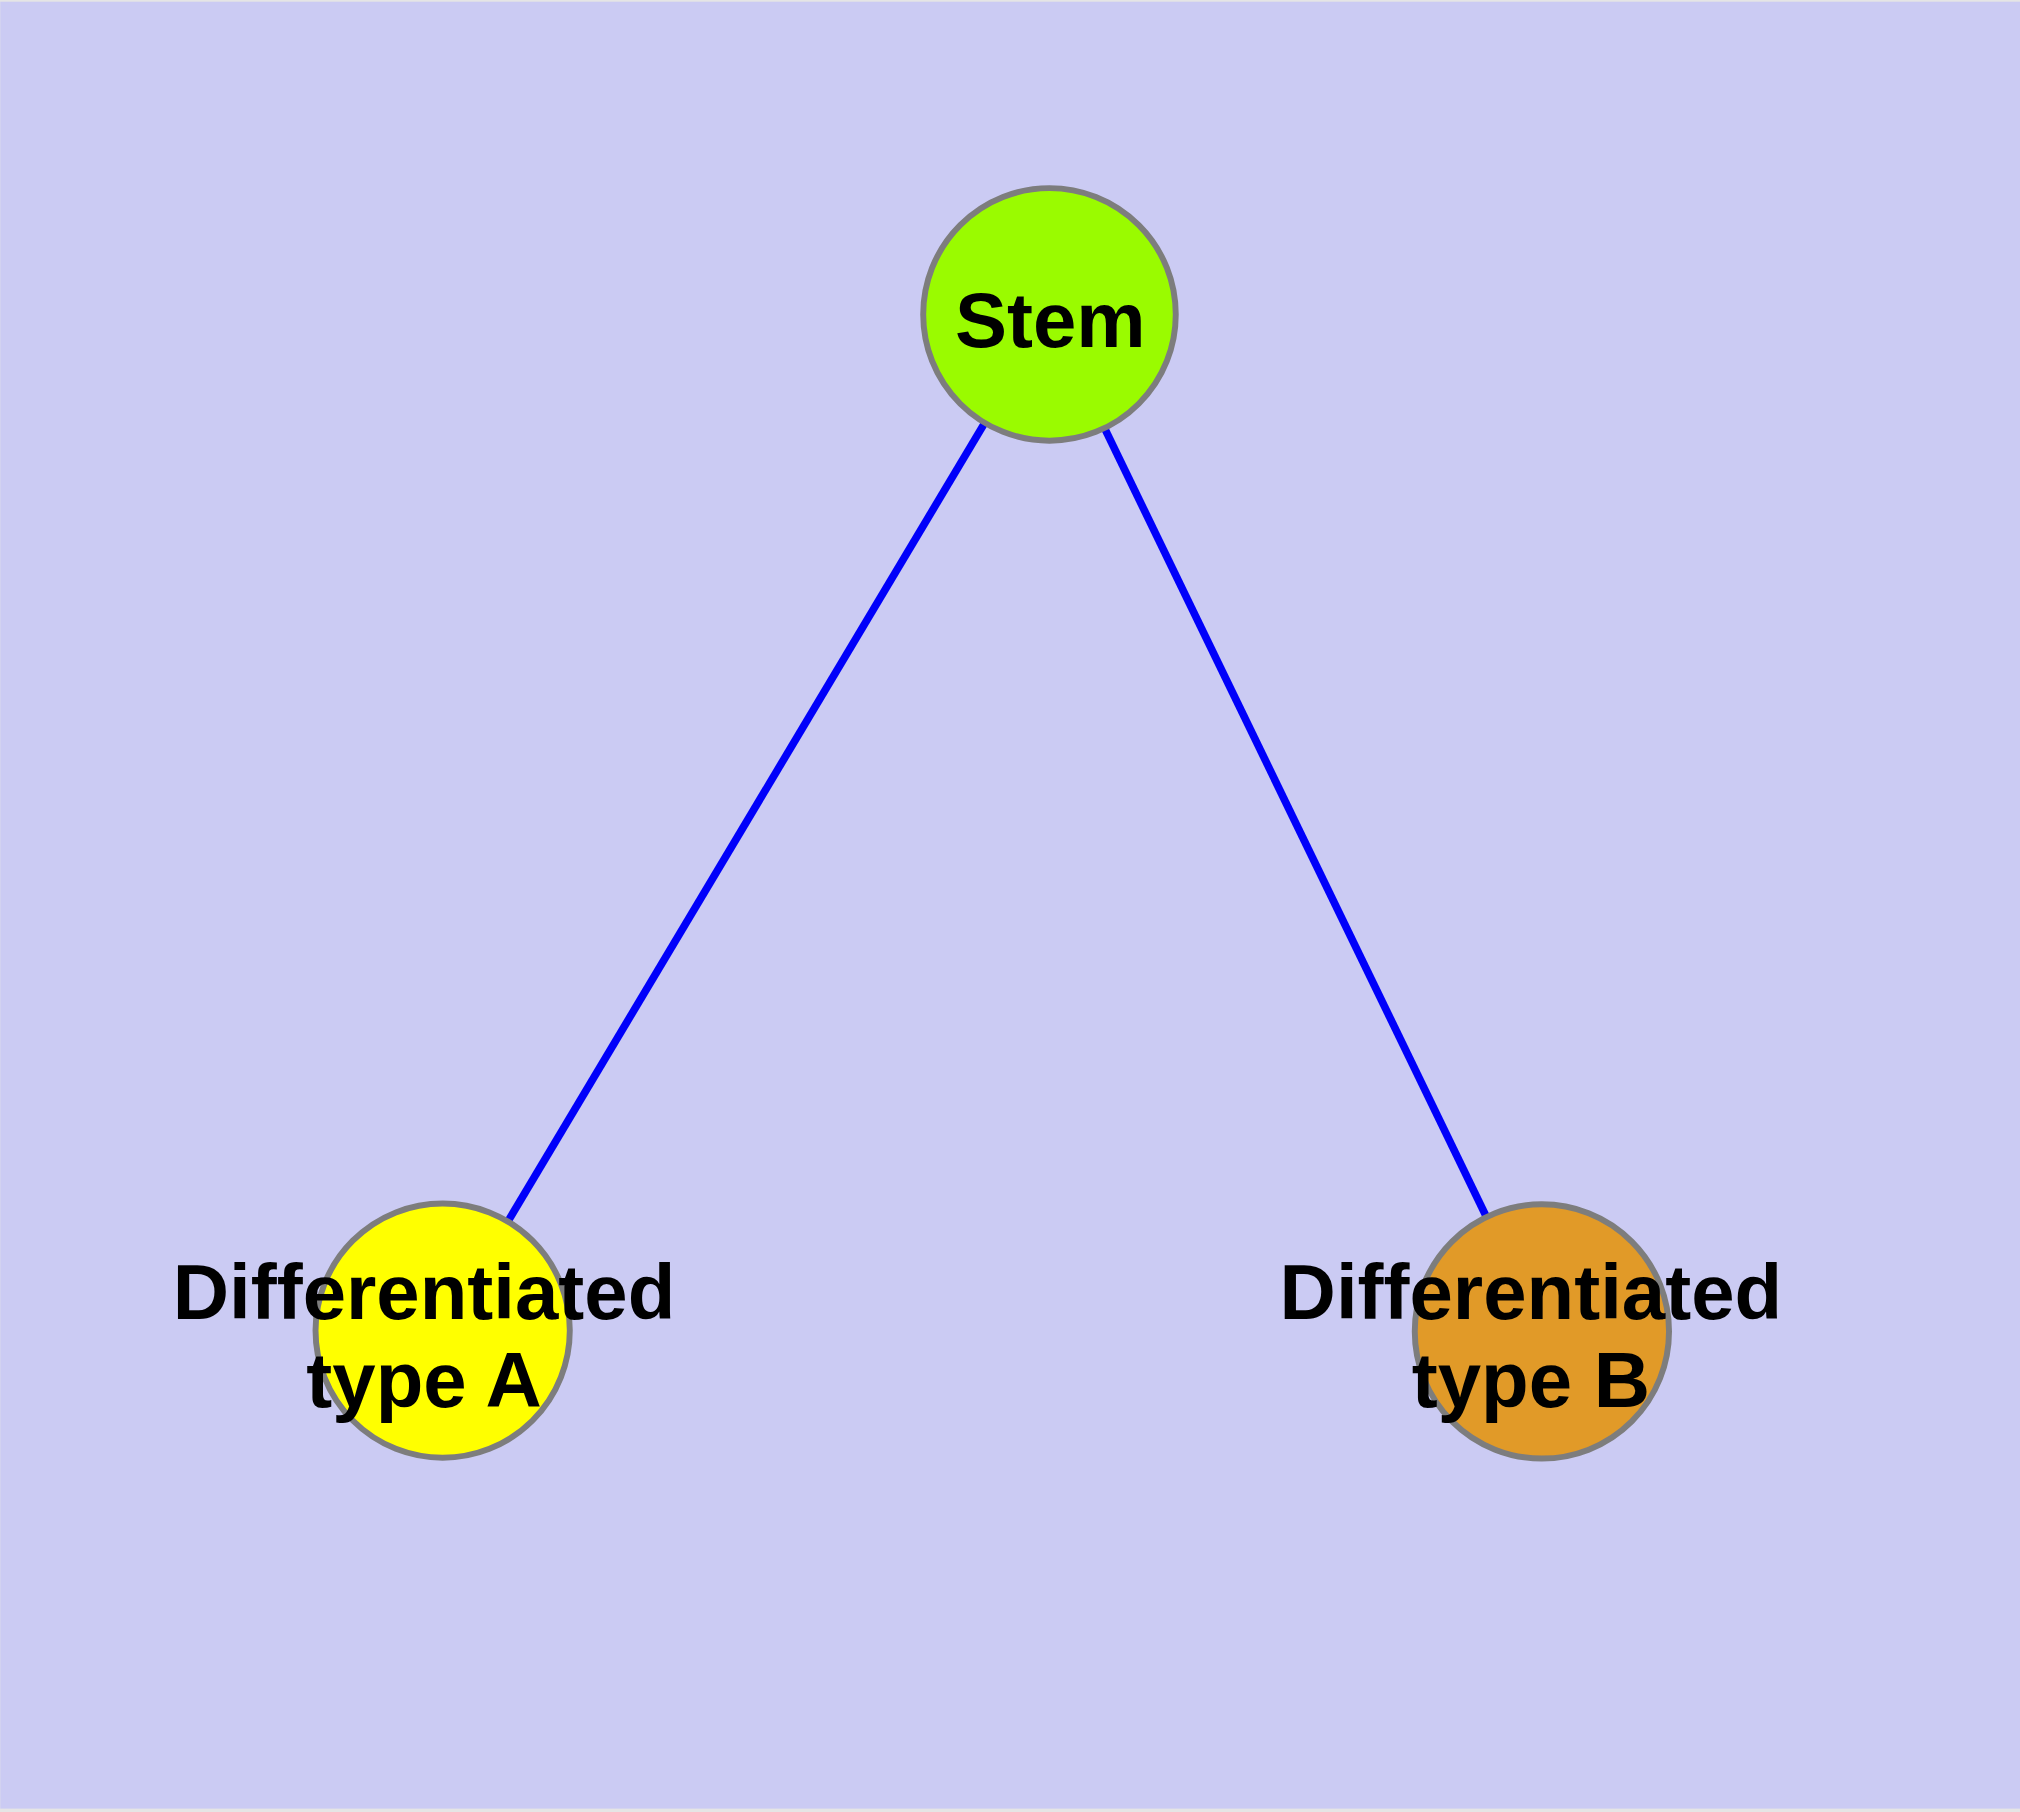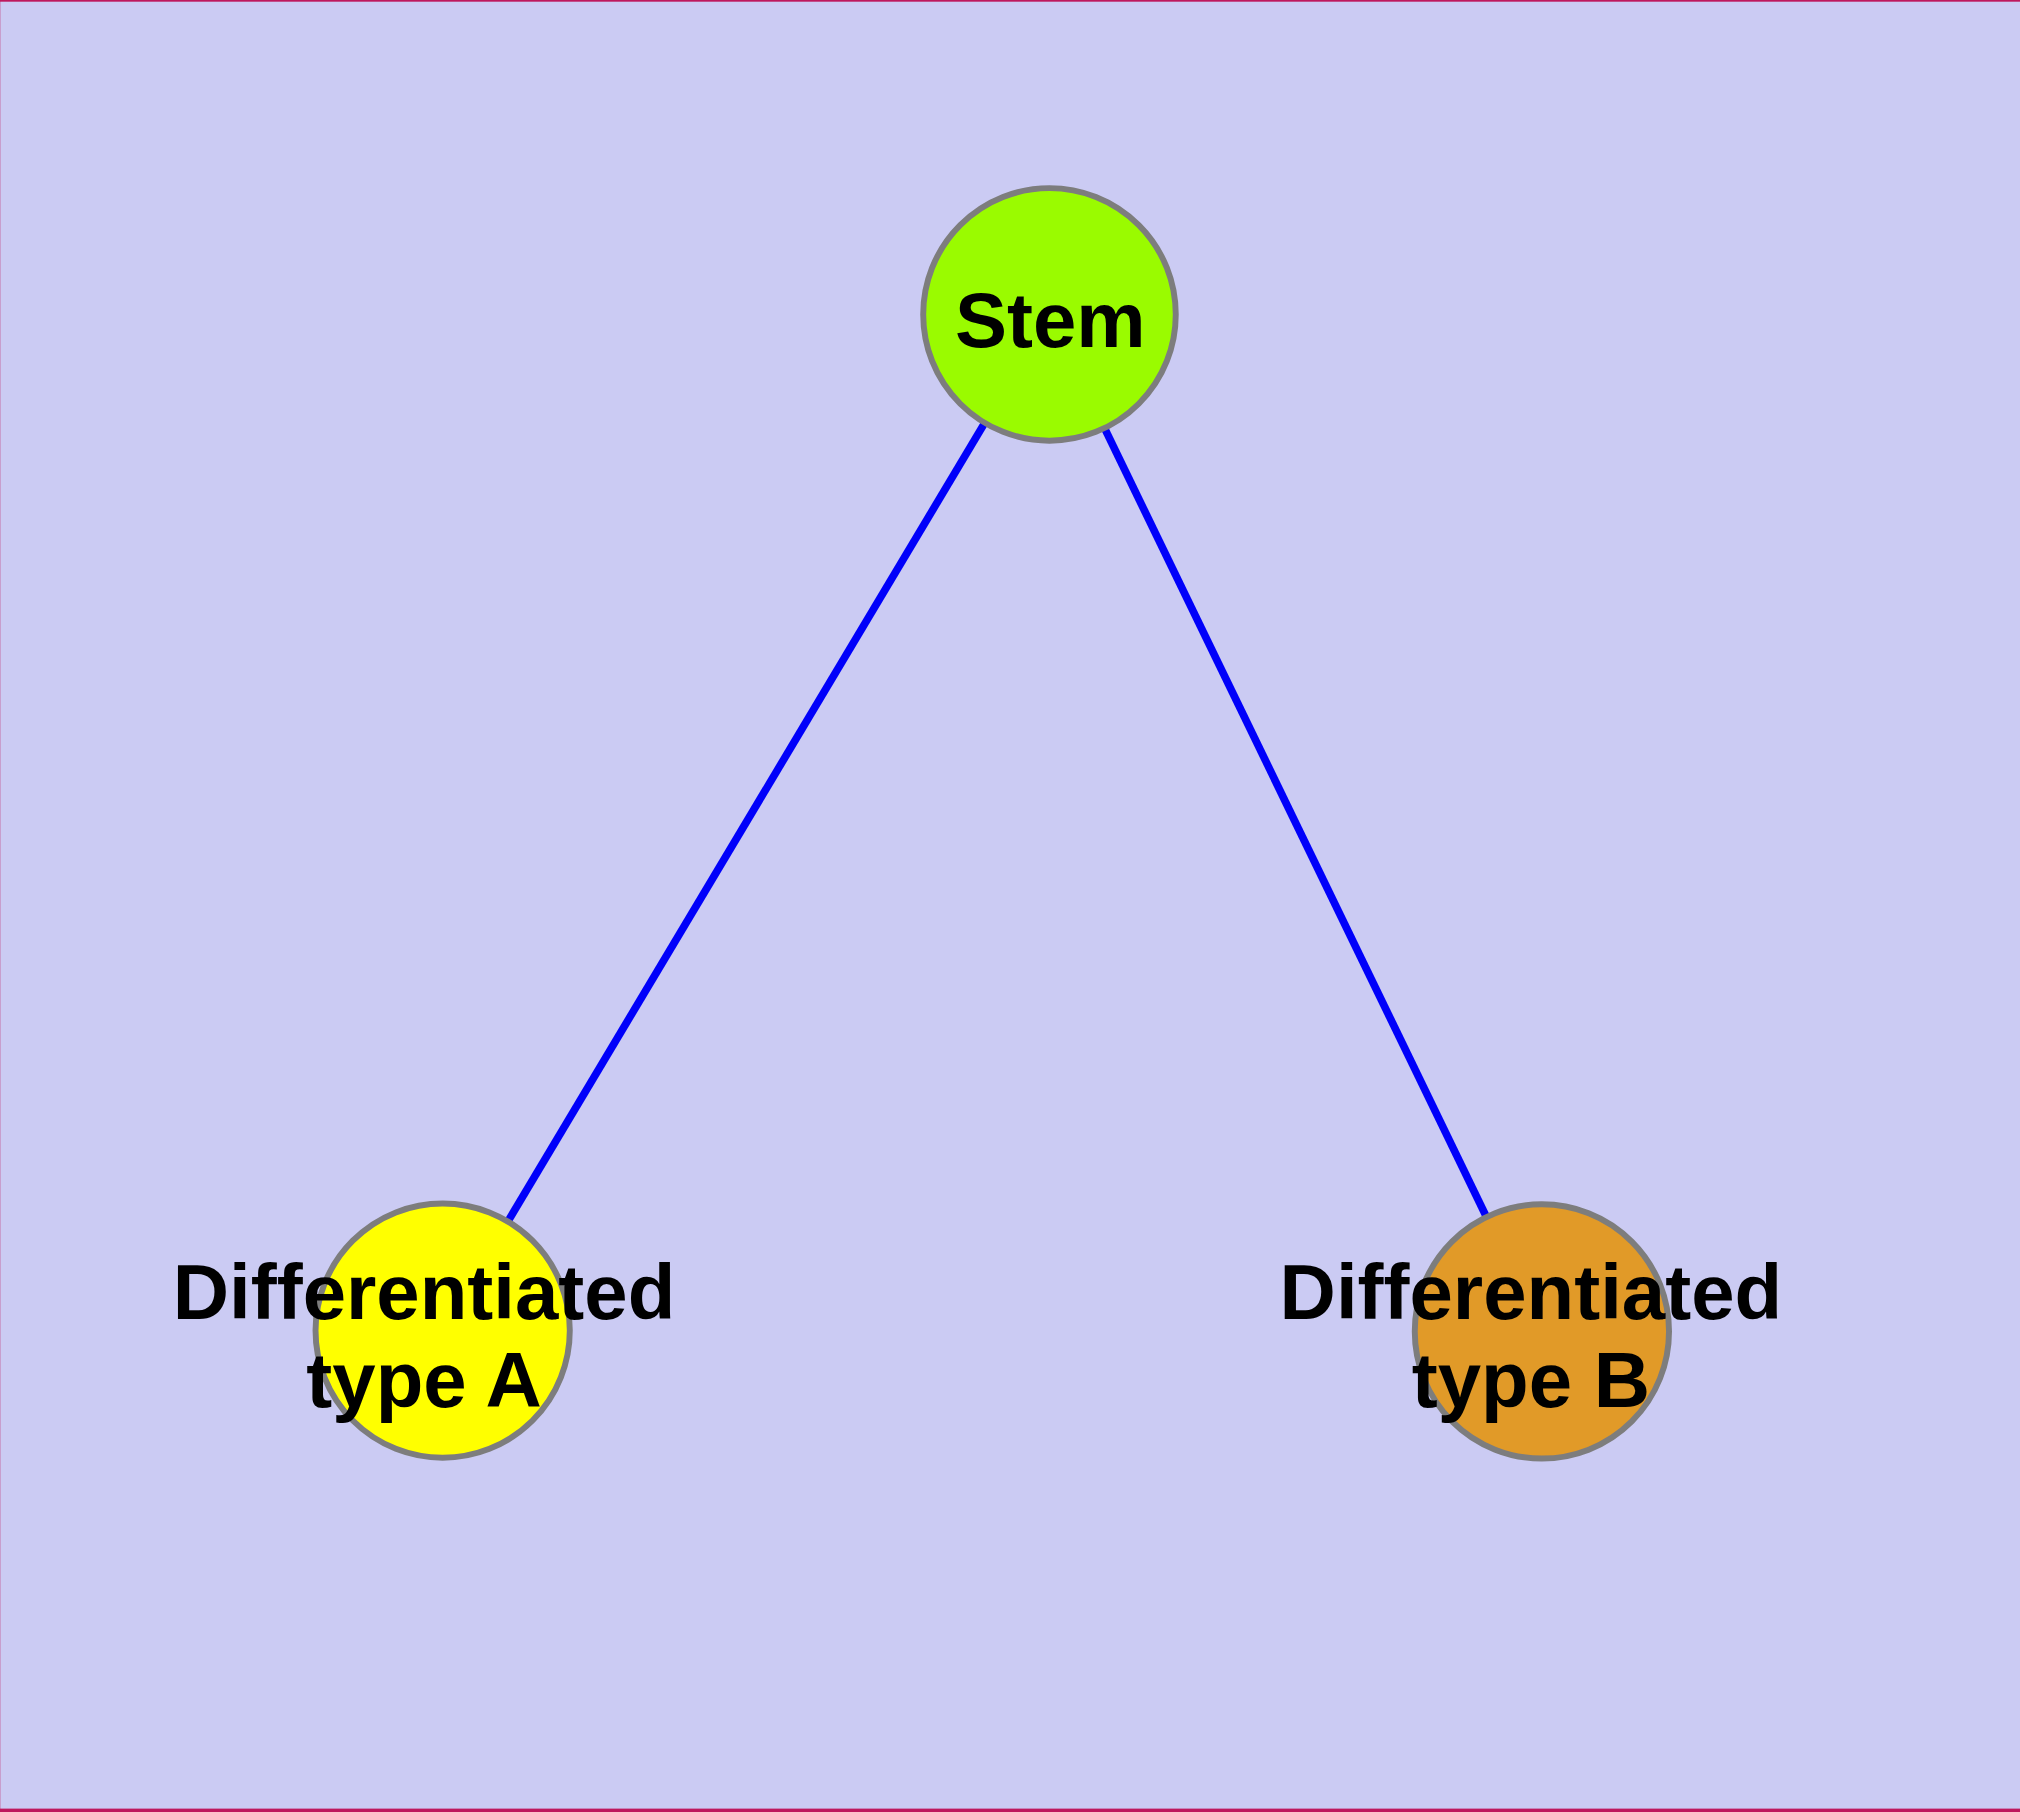--- a/index.html
+++ b/index.html
@@ -4,21 +4,21 @@
 <style>
   html, body {
     margin: 0;
     padding: 0;
     background: #ffffff;
   }
   .stage {
     position: relative;
     width: 2021px;
     height: 1812px;
-    background: #be185d;
+    background: #e5e5e5;
     overflow: hidden;
   }
   .stage svg {
     display: block;
     width: 2021px;
     height: 1812px;
   }
   .edge {
     stroke-width: 9;
     stroke-linecap: butt;

